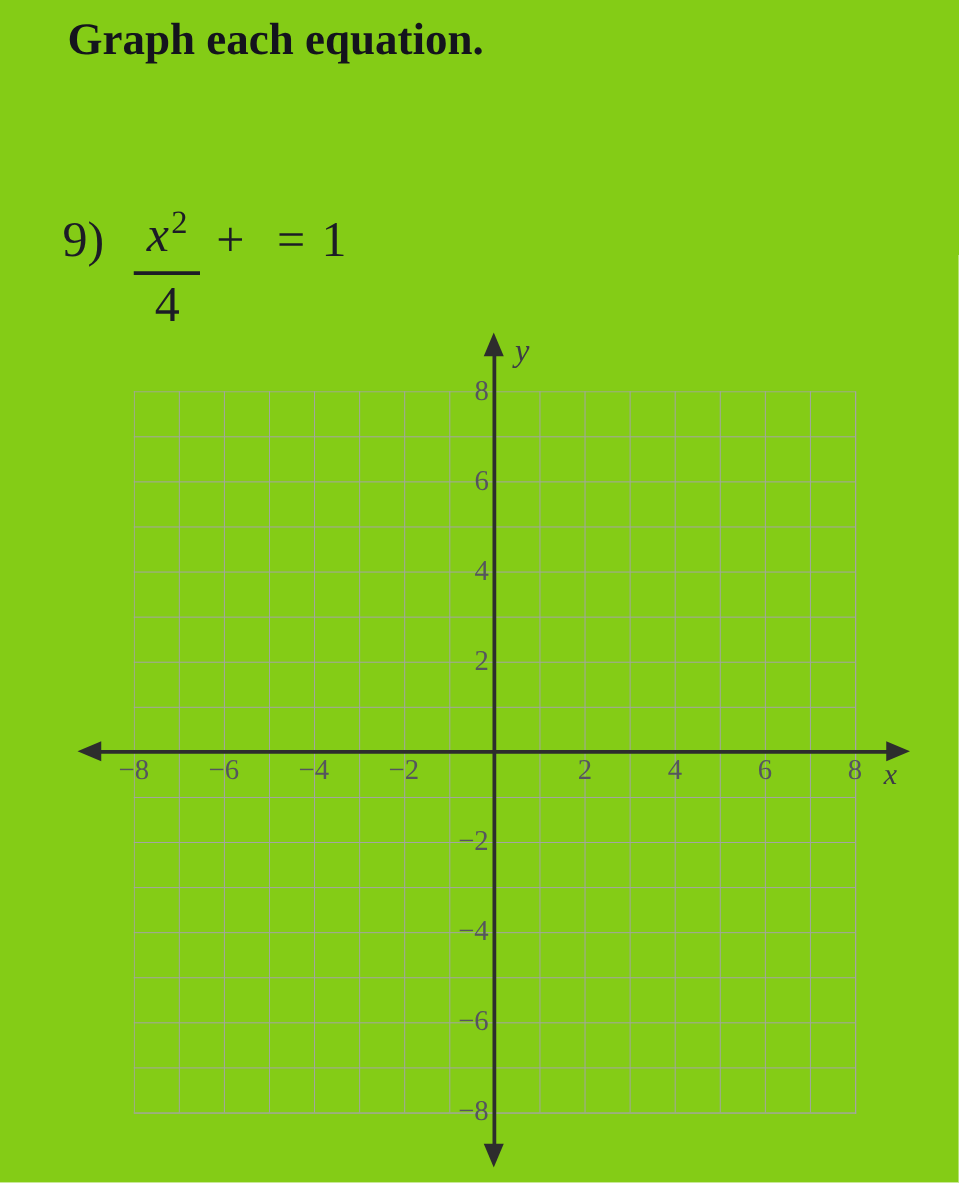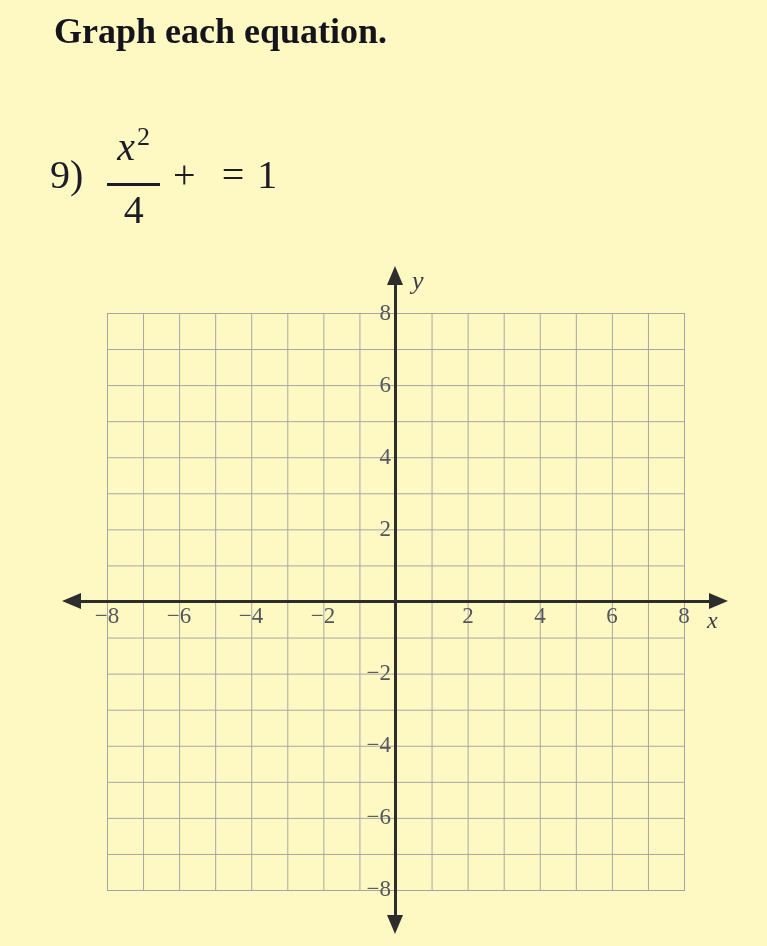--- a/index.html
+++ b/index.html
@@ -1,20 +1,20 @@
 <!DOCTYPE html>
 <html><head>
 <meta charset="utf-8">
 <style>
   html, body { margin: 0; padding: 0; background: #ffffff; }
   .page {
     position: relative;
     width: 767px;
     height: 946px;
-    background: #fef9c3;
+    background: #84cc16;
     font-family: "Liberation Serif", "DejaVu Serif", serif;
     overflow: hidden;
   }
 
   
   .title {
     position: absolute;
     left: 54px;
     top: 10px;
     font-size: 36px;
@@ -29,22 +29,23 @@
     top: 116px;
     display: flex;
     align-items: center;
     color: #1c1c26;
   }
   .pnum { font-size: 40px; margin-right: 24px; }
   .frac { display: inline-flex; flex-direction: column; align-items: center; }
   .fnum {
     font-size: 40px;
     font-style: italic;
-    line-height: 62px;
+    line-height: 48px;
     padding: 0 10px;
+    margin-top: 48px;
   }
   .fnum .sup {
     font-style: normal;
     font-size: 26px;
     position: relative;
     top: -15px;
     margin-left: 2px;
   }
   .fbar { align-self: stretch; height: 3px; background: #1c1c26; }
   .fden { font-size: 40px; line-height: 46px; padding-top: 1px; }

